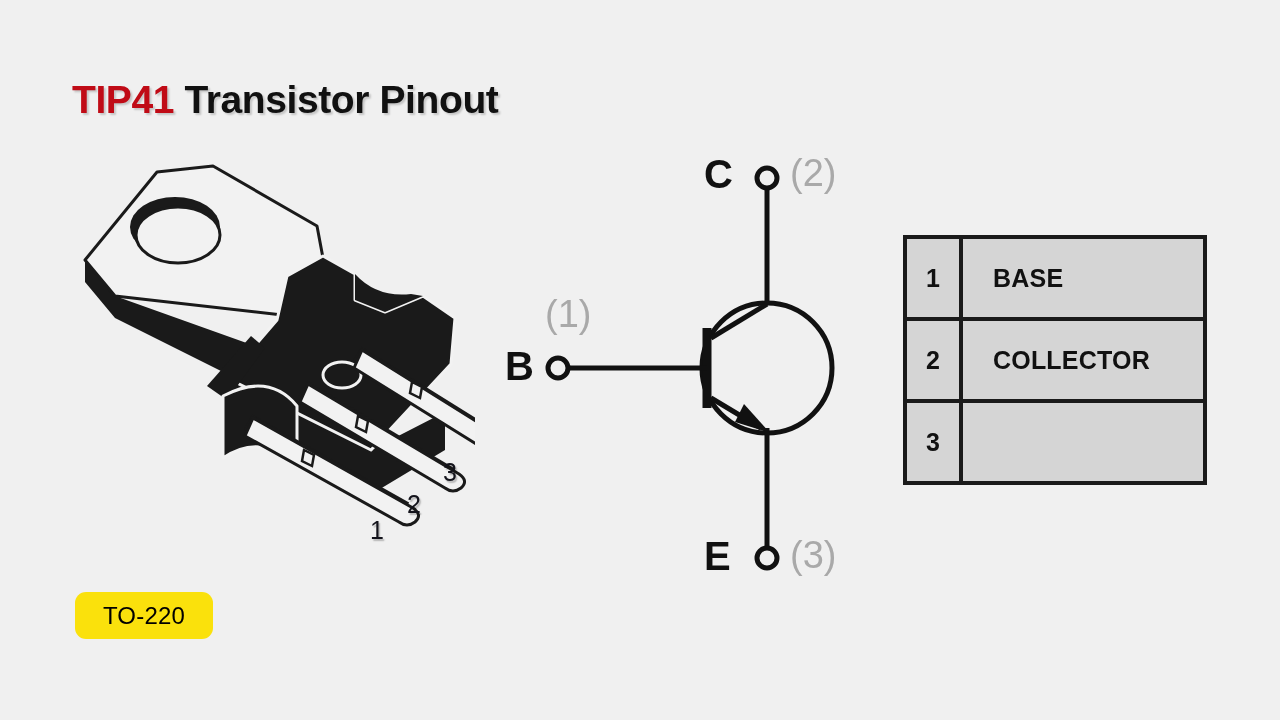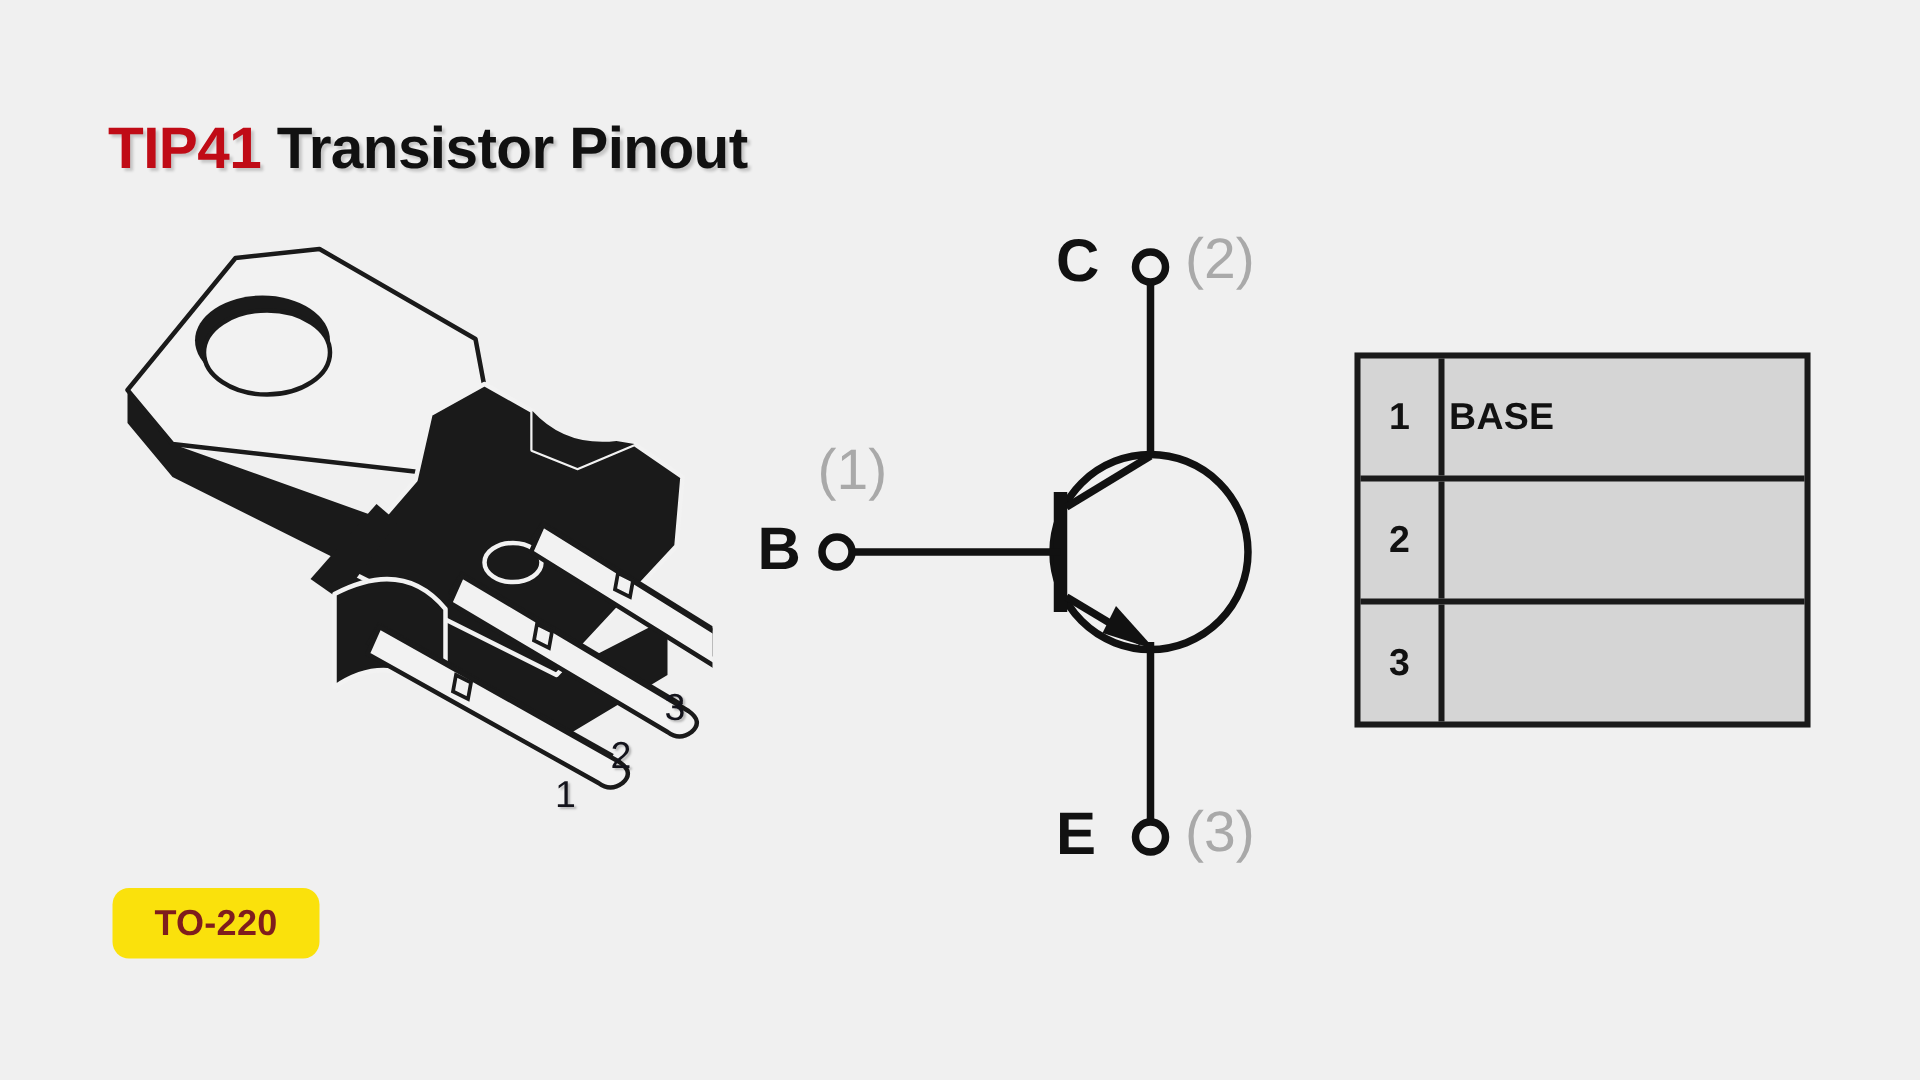--- a/index.html
+++ b/index.html
@@ -58,22 +58,22 @@
     left: 75px;
     top: 592px;
     width: 138px;
     height: 47px;
     background: #fae10c;
     border-radius: 11px;
     display: flex;
     align-items: center;
     justify-content: center;
     font-size: 24px;
-    font-weight: bold;
-    color: #7f1d1d;
+    font-weight: normal;
+    color: #000000;
     letter-spacing: 0.2px;
   }
 
   
   #symbol-svg {
     position: absolute;
     left: 480px;
     top: 130px;
   }
   .term-letter {
@@ -118,21 +118,21 @@
     align-items: center;
     justify-content: center;
     font-size: 25px;
     font-weight: bold;
     color: #111111;
   }
   .pin-name {
     flex: 1 1 auto;
     display: flex;
     align-items: center;
-    padding-left: 3px;
+    padding-left: 30px;
     font-size: 25px;
     font-weight: bold;
     color: #111111;
     letter-spacing: 0.2px;
   }
 </style>
 </head>
 <body>
 
 <div id="stage">
@@ -217,19 +217,20 @@
   <div class="pin-ref" style="left:545px; top:293px;">(1)</div>
   <div class="pin-ref" style="left:790px; top:534px;">(3)</div>
 
   <div id="pinout-table">
     <div class="pin-row">
       <div class="pin-num">1</div>
       <div class="pin-name">BASE</div>
     </div>
     <div class="pin-row">
       <div class="pin-num">2</div>
+      <div class="pin-name">COLLECTOR</div>
     </div>
     <div class="pin-row">
       <div class="pin-num">3</div>
     </div>
   </div>
 
 </div>
 
 </body></html>

